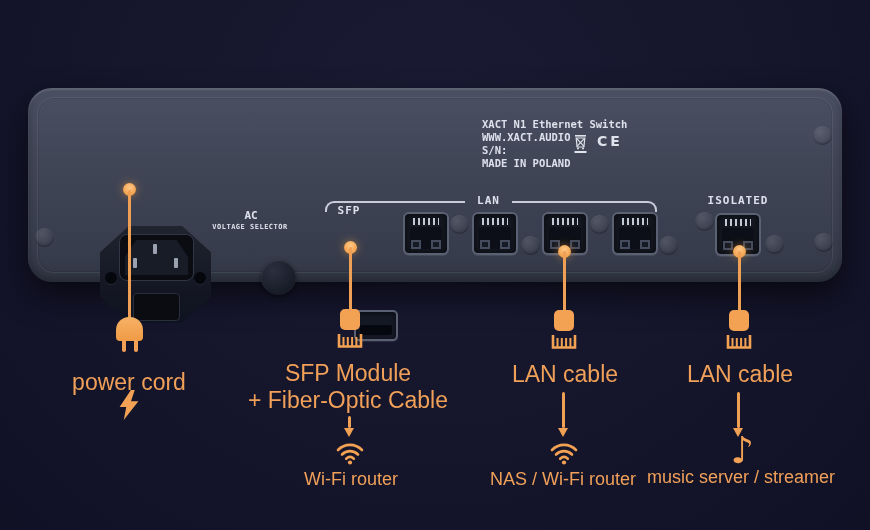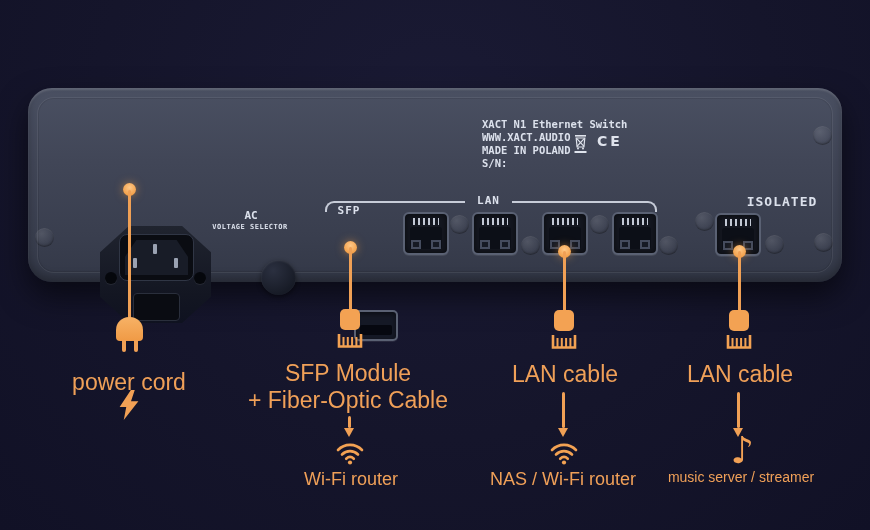--- a/index.html
+++ b/index.html
@@ -99,21 +99,21 @@
     box-shadow:0 0 8px rgba(241,156,68,.55);
   }
   .plug-body{width:27px; height:24px; background:linear-gradient(180deg,#f7b266,#f09a45); border-radius:13px 13px 4px 4px;}
   .prong{position:absolute; top:23px; width:4px; height:12px; background:#f2a155; border-radius:0 0 2px 2px;}
   .arrow-head{
     width:0; height:0; margin-left:-5.5px;
     border-left:5.5px solid transparent; border-right:5.5px solid transparent;
     border-top:9px solid #f0a055;
   }
   .note{font-size:37px; line-height:36px; color:#f2a155; font-family:"DejaVu Sans", sans-serif;}
-  .mlabel{font-size:14px; line-height:21px; color:#f0a058; text-align:left; transform:translateX(-50%); white-space:nowrap;}
+  .mlabel{font-size:18px; line-height:21px; color:#f0a058; text-align:left; transform:translateX(-50%); white-space:nowrap;}
 </style>
 </head>
 <body>
 
 <div class="stage">
 
   <div class="panel">
     <div class="panel-groove"></div>
 
     <div class="abs inlet">
@@ -129,22 +129,22 @@
     </div>
 
     <div class="abs knob"></div>
     <div class="abs mono center" style="left:223px; top:121px; font-size:11px;">AC</div>
     <div class="abs mono center" style="left:222px; top:135px; font-size:7px; letter-spacing:.5px;">VOLTAGE SELECTOR</div>
 
 
     <div class="abs mono" style="left:454px; top:30px; font-size:10.5px; line-height:13px;">
       <div>XACT N1 Ethernet Switch</div>
       <div>WWW.XACT.AUDIO</div>
+      <div>S/N:</div>
       <div>MADE IN POLAND</div>
-      <div>S/N:</div>
     </div>
     <svg class="abs" style="left:545px; top:46px;" width="15" height="20" viewBox="0 0 15 20">
       <rect x="2" y="1" width="11" height="1.6" fill="#dfe3ec"></rect>
       <path d="M3.2 4 L11.8 4 L10.9 13 L4.1 13 Z" fill="none" stroke="#dfe3ec" stroke-width="1.2"></path>
       <line x1="3.8" y1="4.6" x2="11" y2="12.4" stroke="#dfe3ec" stroke-width="1.2"></line>
       <line x1="11.2" y1="4.6" x2="4" y2="12.4" stroke="#dfe3ec" stroke-width="1.2"></line>
       <circle cx="5" cy="14.6" r="1" fill="#dfe3ec"></circle>
       <circle cx="10" cy="14.6" r="1" fill="#dfe3ec"></circle>
       <rect x="1.5" y="17" width="12" height="2" fill="#dfe3ec"></rect>
     </svg>
@@ -181,21 +181,21 @@
         </div>
     </div>
     <div class="abs rj45" style="left:584px; top:124px;">
       <div class="pins"></div>
       <div class="cavity">
           <div class="tab" style="left:1px;"></div>
           <div class="tab" style="right:1px;"></div>
         </div>
     </div>
 
-    <div class="abs mono center" style="left:710px; top:106px; font-size:13px; letter-spacing:1px;margin-left:44px;">ISOLATED</div>
+    <div class="abs mono center" style="left:710px; top:106px; font-size:11px; letter-spacing:1px;">ISOLATED</div>
     <div class="abs rj45" style="left:687px; top:125px;">
       <div class="pins"></div>
       <div class="cavity">
           <div class="tab" style="left:1px;"></div>
           <div class="tab" style="right:1px;"></div>
         </div>
     </div>
 
     <div class="abs screw" style="left:422px; top:127px;"></div>
     <div class="abs screw" style="left:493px; top:148px;"></div>

